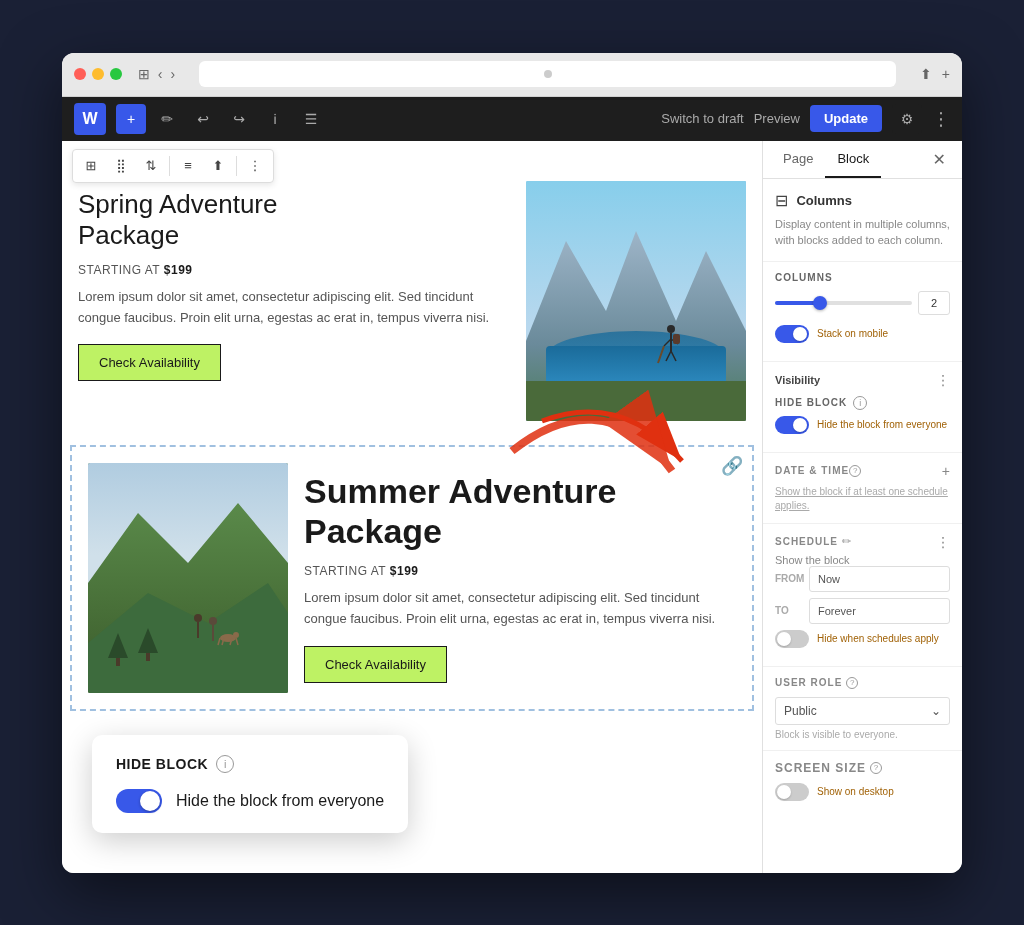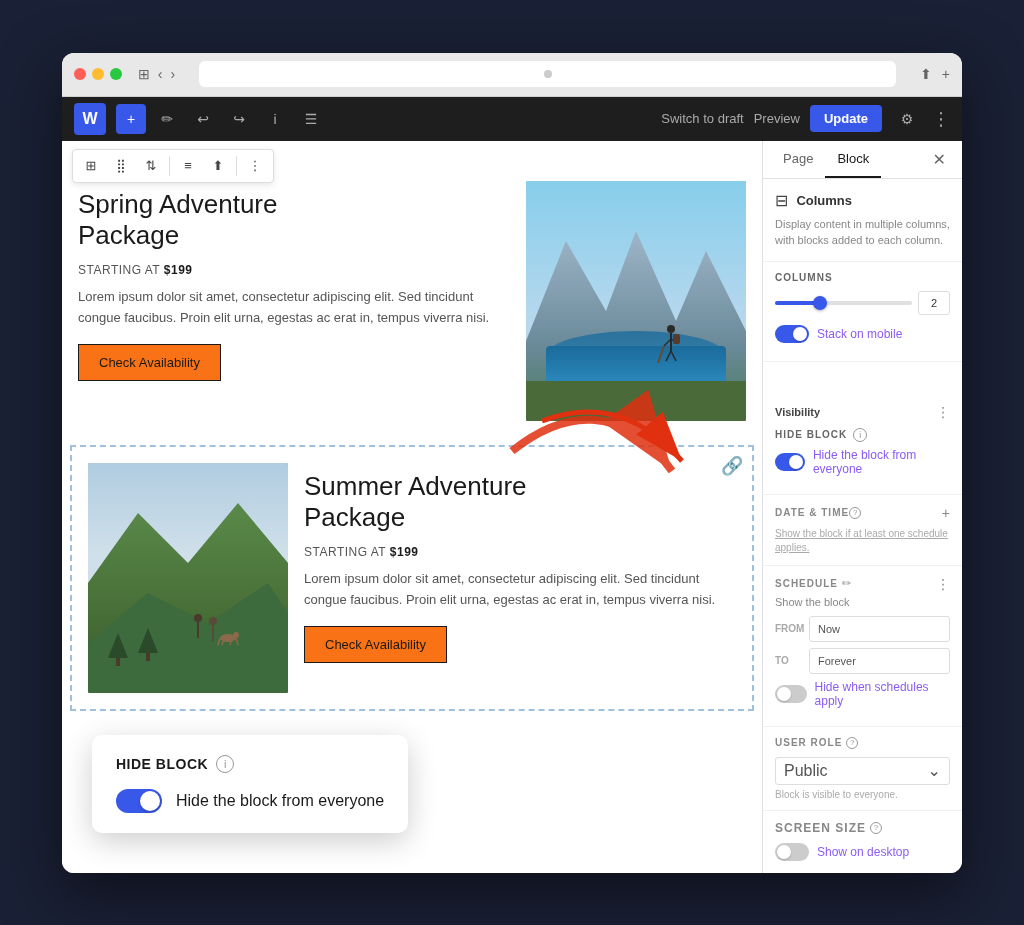--- a/index.html
+++ b/index.html
@@ -207,21 +207,21 @@
       line-height: 1.6;
       margin-bottom: 16px;
     }
     .btn-check {
       display: inline-block;
       border: 1.5px solid #1a1a1a;
       padding: 10px 20px;
       font-size: 13px;
       font-weight: 500;
       cursor: pointer;
-      background: #f97316;
+      background: #bef264;
       color: #1a1a1a;
     }
     .card-image {
       width: 220px;
       height: 240px;
       background: linear-gradient(135deg, #87ceeb 0%, #4a90d9 30%, #2d6a9f 60%, #8b9a6b 100%);
       border-radius: 2px;
       overflow: hidden;
       position: relative;
     }
@@ -242,21 +242,21 @@
       font-size: 18px;
     }
     .card-bottom-image {
       width: 200px;
       height: 230px;
       background: linear-gradient(135deg, #5a8a5a 0%, #3d6b3d 40%, #7a9a4a 70%, #6b8a3d 100%);
       border-radius: 2px;
       overflow: hidden;
     }
     .card-bottom-right { flex: 1; padding-top: 8px; }
-    .card-title-faded { font-size: 26px; font-weight: 400; color: #1a1a1a; line-height: 1.2; margin-bottom: 12px; }
+    .card-title-faded { font-size: 34px; font-weight: 700; color: #1a1a1a; line-height: 1.2; margin-bottom: 12px; }
 
     
     .sidebar-panel {
       width: 200px;
       background: #fff;
       border-left: 1px solid #e0e0e0;
       overflow-y: auto;
       font-size: 12px;
     }
     .panel-tabs {
@@ -365,32 +365,31 @@
     .toggle-off { background: #ccc; }
     .toggle-knob {
       position: absolute;
       right: 2px; top: 2px;
       width: 14px; height: 14px;
       background: white;
       border-radius: 50%;
       box-shadow: 0 1px 2px rgba(0,0,0,0.2);
     }
     .toggle-knob-left { right: auto; left: 2px; }
-    .toggle-label { font-size: 12px; color: #8b5cf6; }
+    .toggle-label { font-size: 10px; color: #a16207; }
 
     .visibility-section {
       padding: 10px 12px;
       border-bottom: 1px solid #f0f0f0;
     }
     .section-header {
       display: flex;
       align-items: center;
       justify-content: space-between;
       margin-bottom: 8px;
-      margin-top: 32px;
     }
     .section-header-title {
       font-size: 11px;
       font-weight: 600;
       color: #444;
     }
     .more-icon { color: #888; cursor: pointer; font-size: 14px; }
 
     .hide-block-row {
       display: flex;
@@ -433,21 +432,21 @@
     .schedule-section {
       padding: 10px 12px;
       border-bottom: 1px solid #f0f0f0;
     }
     .schedule-header {
       display: flex; align-items: center; gap: 4px; margin-bottom: 4px;
     }
     .schedule-title { font-size: 10px; font-weight: 700; color: #888; text-transform: uppercase; letter-spacing: 1px; }
     .edit-icon { color: #888; font-size: 11px; cursor: pointer; }
     .schedule-more { margin-left: auto; color: #888; cursor: pointer; font-size: 14px; }
-    .show-block-label { font-size: 11px; color: #888; margin-bottom: 8px; }
+    .show-block-label { font-size: 11px; color: #888; }
 
     .from-to-row {
       display: flex;
       align-items: center;
       margin-bottom: 6px;
       gap: 6px;
     }
     .from-to-key {
       font-size: 10px;
       font-weight: 700;
@@ -475,21 +474,21 @@
       display: flex; align-items: center; gap: 4px; margin-bottom: 8px;
     }
     .user-role-label { font-size: 10px; font-weight: 700; color: #888; text-transform: uppercase; letter-spacing: 1px; }
     .user-role-select {
       width: 100%;
       border: 1px solid #ddd;
       border-radius: 3px;
       height: 28px;
       display: flex; align-items: center; justify-content: space-between;
       padding: 0 8px;
-      font-size: 16px;
+      font-size: 12px;
       color: #555;
       margin-bottom: 4px;
       cursor: pointer;
     }
     .visible-note { font-size: 10px; color: #aaa; }
 
     .screen-size-section {
       padding: 10px 12px;
     }
     .screen-size-header { display: flex; align-items: center; gap: 4px; margin-bottom: 8px; }

